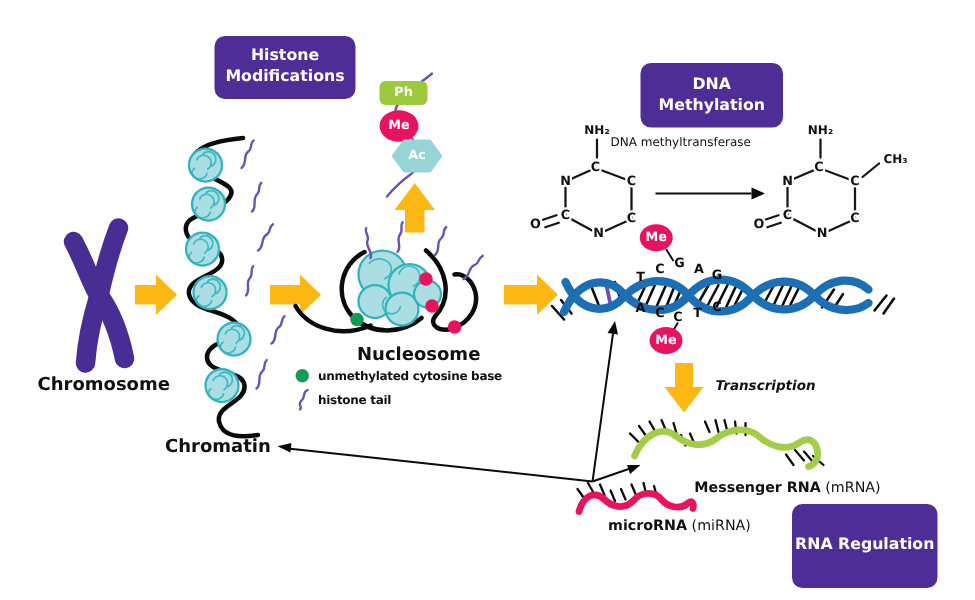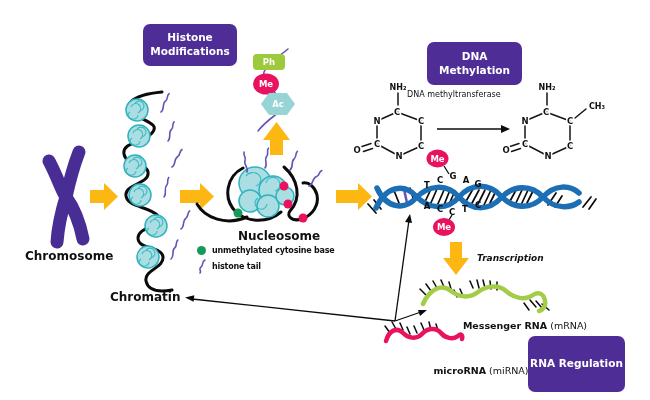--- a/index.html
+++ b/index.html
@@ -269,21 +269,21 @@
 
 <div class="lbl" style="left:25px;top:249px;width:82px;">Chromosome</div>
 <div class="lbl" style="left:110px;top:290px;width:74px;">Chromatin</div>
 <div class="lbl" style="left:238px;top:229px;width:76px;">Nucleosome</div>
 <div class="enzyme">DNA methyltransferase</div>
 <div class="lbl small" style="left:477px;top:253px;width:70px;text-align:left;">Transcription</div>
 
 <div class="rna-lbl" style="left:455px;top:320px;width:140px;">
   <b>Messenger RNA</b><span> (mRNA)</span>
 </div>
-<div class="rna-lbl" style="left:420px;top:345px;width:122px;margin-top:20px;">
+<div class="rna-lbl" style="left:392px;top:345px;width:122px;">
   <b>microRNA</b><span> (miRNA)</span>
 </div>
 
 <div class="legend">
   <div class="lrow">
     <span class="dot dotg"></span>
     <span>unmethylated cytosine base</span>
   </div>
   <div class="lrow">
     <svg class="licon" viewBox="0 0 11 16">

